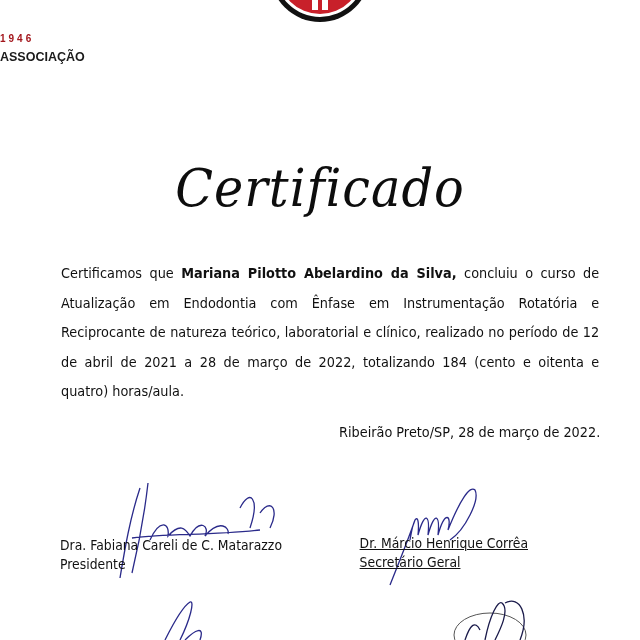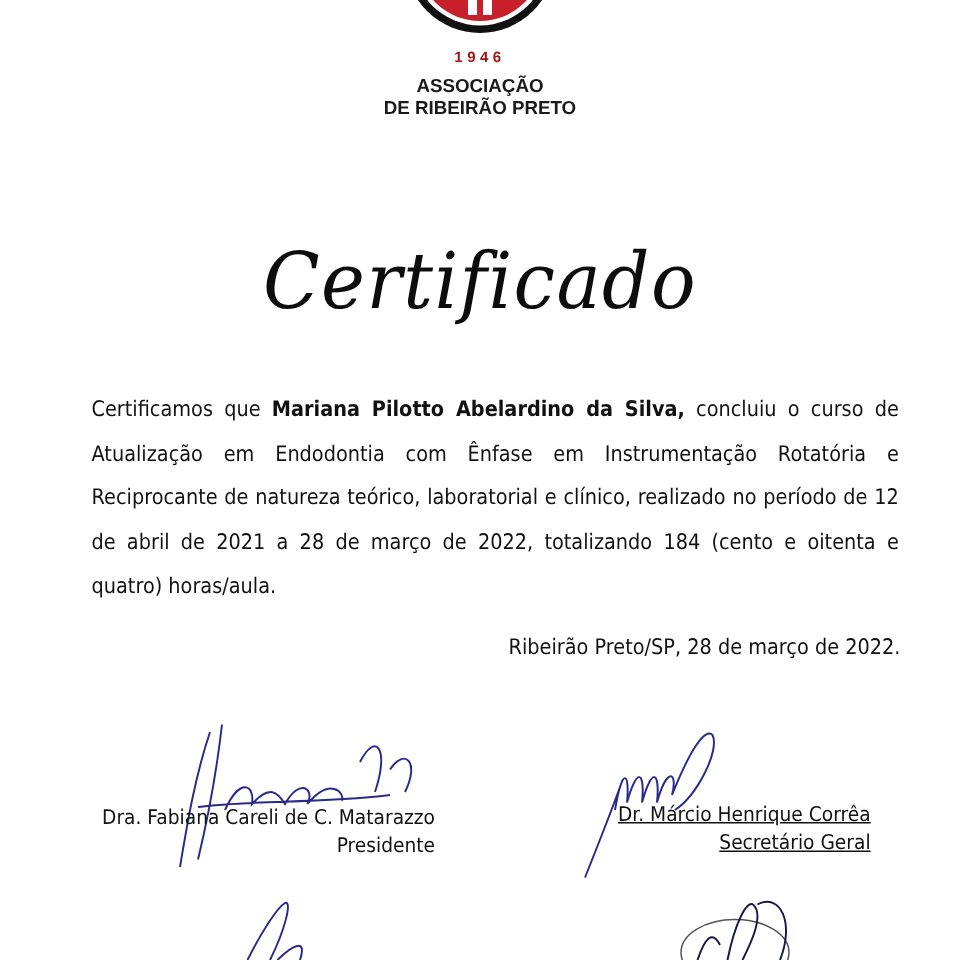--- a/index.html
+++ b/index.html
@@ -7,67 +7,66 @@
       width: 640px; height: 640px; overflow: hidden;
       background: #ffffff; position: relative;
       font-family: "DejaVu Sans", sans-serif; color: #111;
     }
     .logo {
       position: absolute; left: 266px; top: -50px;
       width: 108px; height: 80px;
     }
     .year {
       position: absolute; left: 0; width: 640px; top: 33px;
-      text-align: center; font-family: "Liberation Sans", sans-serif;
+      font-family: "Liberation Sans", sans-serif;
       font-weight: bold; font-size: 10px; letter-spacing: 3px; color: #a3161c;
     }
     .assoc {
       position: absolute; left: 0; width: 640px; top: 50px;
-      text-align: center; font-family: "Liberation Sans", sans-serif;
+      text-align: left; font-family: "Liberation Sans", sans-serif;
       font-weight: bold; font-size: 12.5px; line-height: 15px; color: #1a1a1a;
     }
     .title {
       position: absolute; left: 0; width: 640px; top: 158px;
       text-align: center; font-family: "DejaVu Serif", serif;
       font-style: italic; font-size: 52px; color: #0d0d0d;
       letter-spacing: 1px; transform: scaleX(0.95);
     }
     .body-text {
       position: absolute; left: 61px; top: 259px; width: 538px;
       font-size: 14.3px; line-height: 29.5px; text-align: justify;
       text-align-last: left; transform-origin: left top; transform: scaleX(0.9);
       width: 598px;
     }
     .body-text b { font-weight: bold; }
     .place-date {
       position: absolute; right: 40px; top: 424px;
       font-size: 14.3px; transform: scaleX(0.9); transform-origin: right top;
     }
-    .sig { position: absolute; text-align: right; font-size: 13.5px; line-height: 19px; }
+    .sig { position: absolute; text-align: left; font-size: 13.5px; line-height: 19px; }
     .sig .name, .sig .role { display: block; transform: scaleX(0.92); }
     .sig1 { left: 50px; top: 536px; width: 250px; }
     .sig2 { left: 350px; top: 534px; width: 240px; text-decoration: underline; }
     .scribble { position: absolute; }
   </style>
 </head>
 <body>
 
 <svg class="logo" viewBox="0 0 108 80">
   <circle cx="54" cy="22" r="50" fill="#111"></circle>
   <circle cx="54" cy="22" r="45" fill="#ffffff"></circle>
   <circle cx="54" cy="22" r="42" fill="#c8202a"></circle>
   <path d="M46 -10 L46 60 L52 60 L52 40 L56 40 L56 60 L62 60 L62 -10 Z" fill="#ffffff"></path>
   <path d="M44 28 L40 40 L44 40 Z M64 28 L68 40 L64 40 Z" fill="#ffffff"></path>
 </svg>
 
 <div class="year">1946</div>
 
 <div class="assoc">
   <div>ASSOCIAÇÃO</div>
-  <div>DE RIBEIRÃO PRETO</div>
 </div>
 
 <div class="title">Certificado</div>
 
 <div class="body-text"><span>Certificamos que </span><b>Mariana Pilotto Abelardino da Silva,</b><span> concluiu o curso de Atualização em Endodontia com Ênfase em Instrumentação Rotatória e Reciprocante de natureza teórico, laboratorial e clínico, realizado no período de 12 de abril de 2021 a 28 de março de 2022, totalizando 184 (cento e oitenta e quatro) horas/aula.</span></div>
 
 <div class="place-date">Ribeirão Preto/SP, 28 de março de 2022.</div>
 
 <svg class="scribble" style="left:110px;top:478px;" width="180" height="110" viewBox="0 0 180 110">
   <path d="M30 10 C20 40 15 70 10 100 M38 5 C34 40 28 70 22 95 M22 60 C60 55 100 58 150 52 M40 62 C50 40 60 45 58 58 C70 45 75 50 80 58 C90 40 100 48 95 58 C110 40 120 50 118 56 M130 30 C140 10 150 20 140 50 M150 35 C160 20 170 30 160 50" stroke="#2a2a8a" stroke-width="1.3" fill="none"></path>

